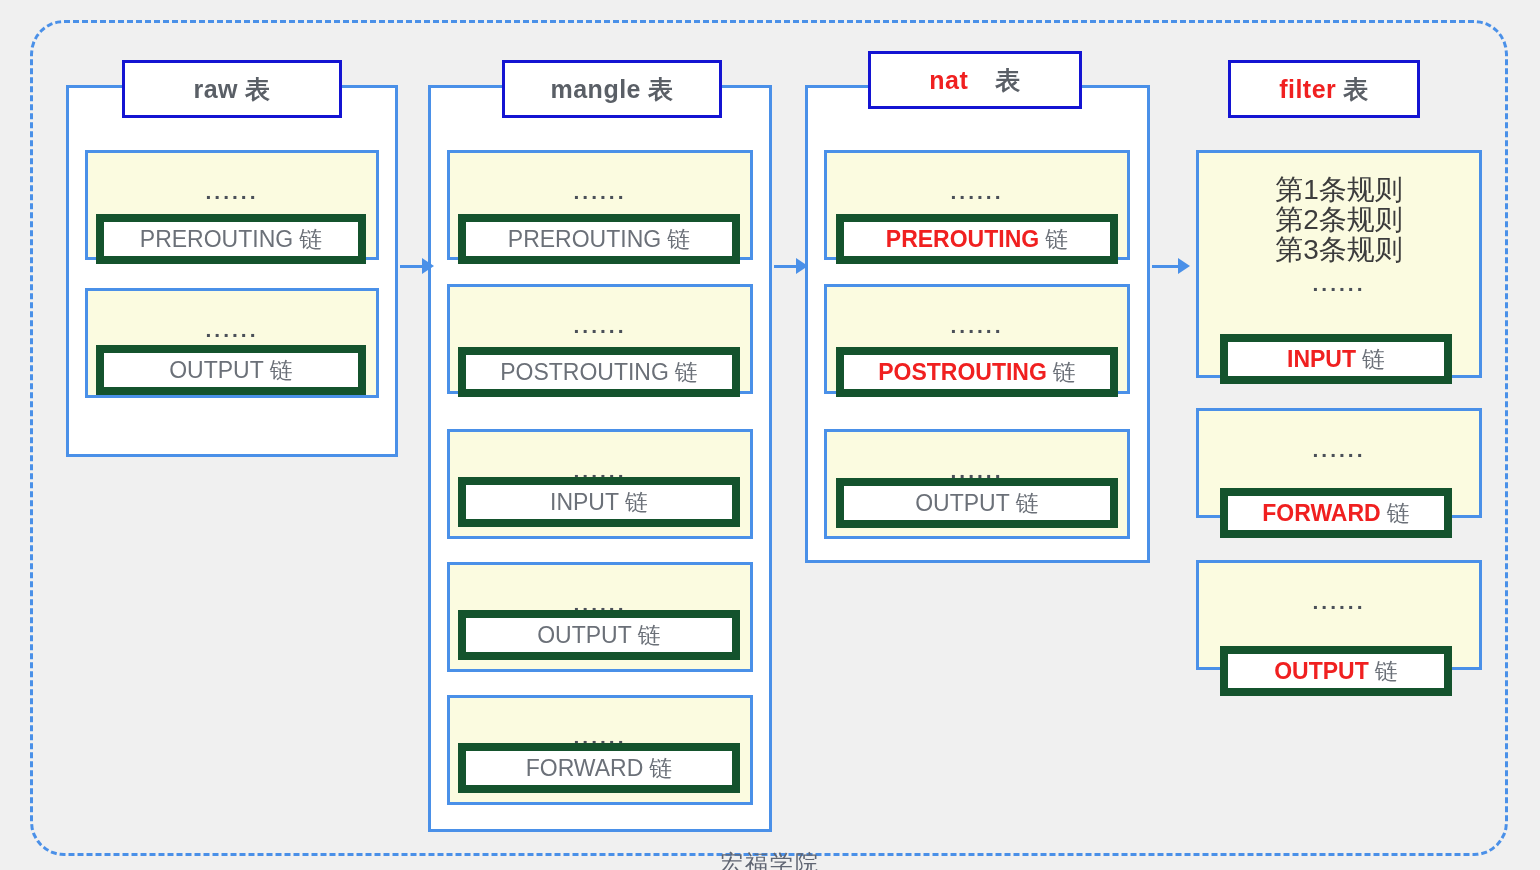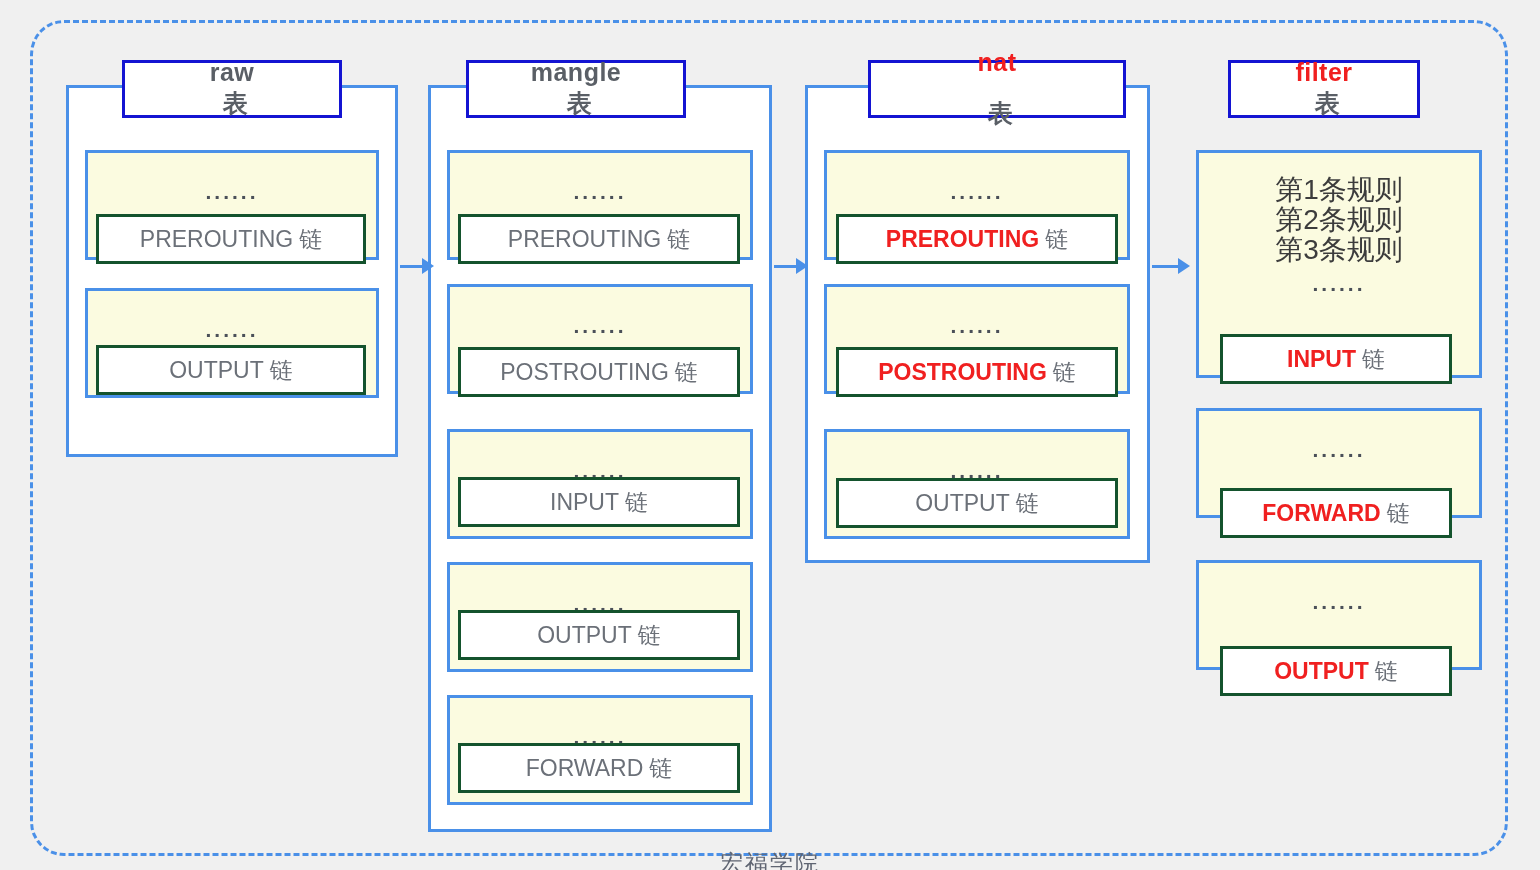--- a/index.html
+++ b/index.html
@@ -49,21 +49,20 @@
     box-sizing: border-box;
     height: 58px;
     display: flex;
     align-items: center;
     justify-content: center;
     font-size: 25px;
     font-weight: bold;
     letter-spacing: .5px;
     white-space: nowrap;
     z-index: 6;
-    flex-direction: column;
   }
   .table-title .t-name { color: #5a5f66; }
   .table-title.hot .t-name { color: #f02020; }
   .table-title .t-suffix { color: #5a5f66; padding-left: 7px; }
 
   
   .chain-group {
     position: absolute;
     background: #fbfbe0;
     border: 3px solid #4a90e8;
@@ -88,21 +87,21 @@
     text-align: center;
     color: #3c3c3c;
     font-size: 28px;
     line-height: 30px;
     white-space: pre-line;
   }
 
   
   .chain-box {
     position: absolute;
-    border: 3px solid #14532d;
+    border: 8px solid #14532d;
     background: #ffffff;
     box-sizing: border-box;
     height: 50px;
     display: flex;
     align-items: center;
     justify-content: center;
     font-size: 23px;
     white-space: nowrap;
     z-index: 4;
   }
@@ -162,21 +161,21 @@
       <span class="c-suffix">链</span>
     </div>
     <div class="chain-group" style="left: 85px; top: 288px; width: 294px; height: 110px;">
       <div class="chain-dots" style="top: 28px;">......</div>
     </div>
     <div class="chain-box" style="left: 96px; top: 345px; width: 270px;">
       <span class="c-name">OUTPUT</span>
       <span class="c-suffix">链</span>
     </div>
     <div class="table-box" style="left: 428px; top: 85px; width: 344px; height: 747px;"></div>
-    <div class="table-title" style="left: 466px; top: 60px; width: 220px;">
+    <div class="table-title" style="left: 502px; top: 60px; width: 220px;">
       <span class="t-name">mangle</span>
       <span class="t-suffix">表</span>
     </div>
     <div class="chain-group" style="left: 447px; top: 150px; width: 306px; height: 110px;">
       <div class="chain-dots" style="top: 28px;">......</div>
     </div>
     <div class="chain-box" style="left: 458px; top: 214px; width: 282px;">
       <span class="c-name">PREROUTING</span>
       <span class="c-suffix">链</span>
     </div>
@@ -202,21 +201,21 @@
       <span class="c-suffix">链</span>
     </div>
     <div class="chain-group" style="left: 447px; top: 695px; width: 306px; height: 110px;">
       <div class="chain-dots" style="top: 28px;">......</div>
     </div>
     <div class="chain-box" style="left: 458px; top: 743px; width: 282px;">
       <span class="c-name">FORWARD</span>
       <span class="c-suffix">链</span>
     </div>
     <div class="table-box" style="left: 805px; top: 85px; width: 345px; height: 478px;"></div>
-    <div class="table-title hot" style="left: 868px; top: 60px; width: 258px; gap: 20px;">
+    <div class="table-title hot" style="left: 868px; top: 51px; width: 214px; gap: 20px;">
       <span class="t-name">nat</span>
       <span class="t-suffix">表</span>
     </div>
     <div class="chain-group" style="left: 824px; top: 150px; width: 306px; height: 110px;">
       <div class="chain-dots" style="top: 28px;">......</div>
     </div>
     <div class="chain-box hot" style="left: 836px; top: 214px; width: 282px;">
       <span class="c-name">PREROUTING</span>
       <span class="c-suffix">链</span>
     </div>

